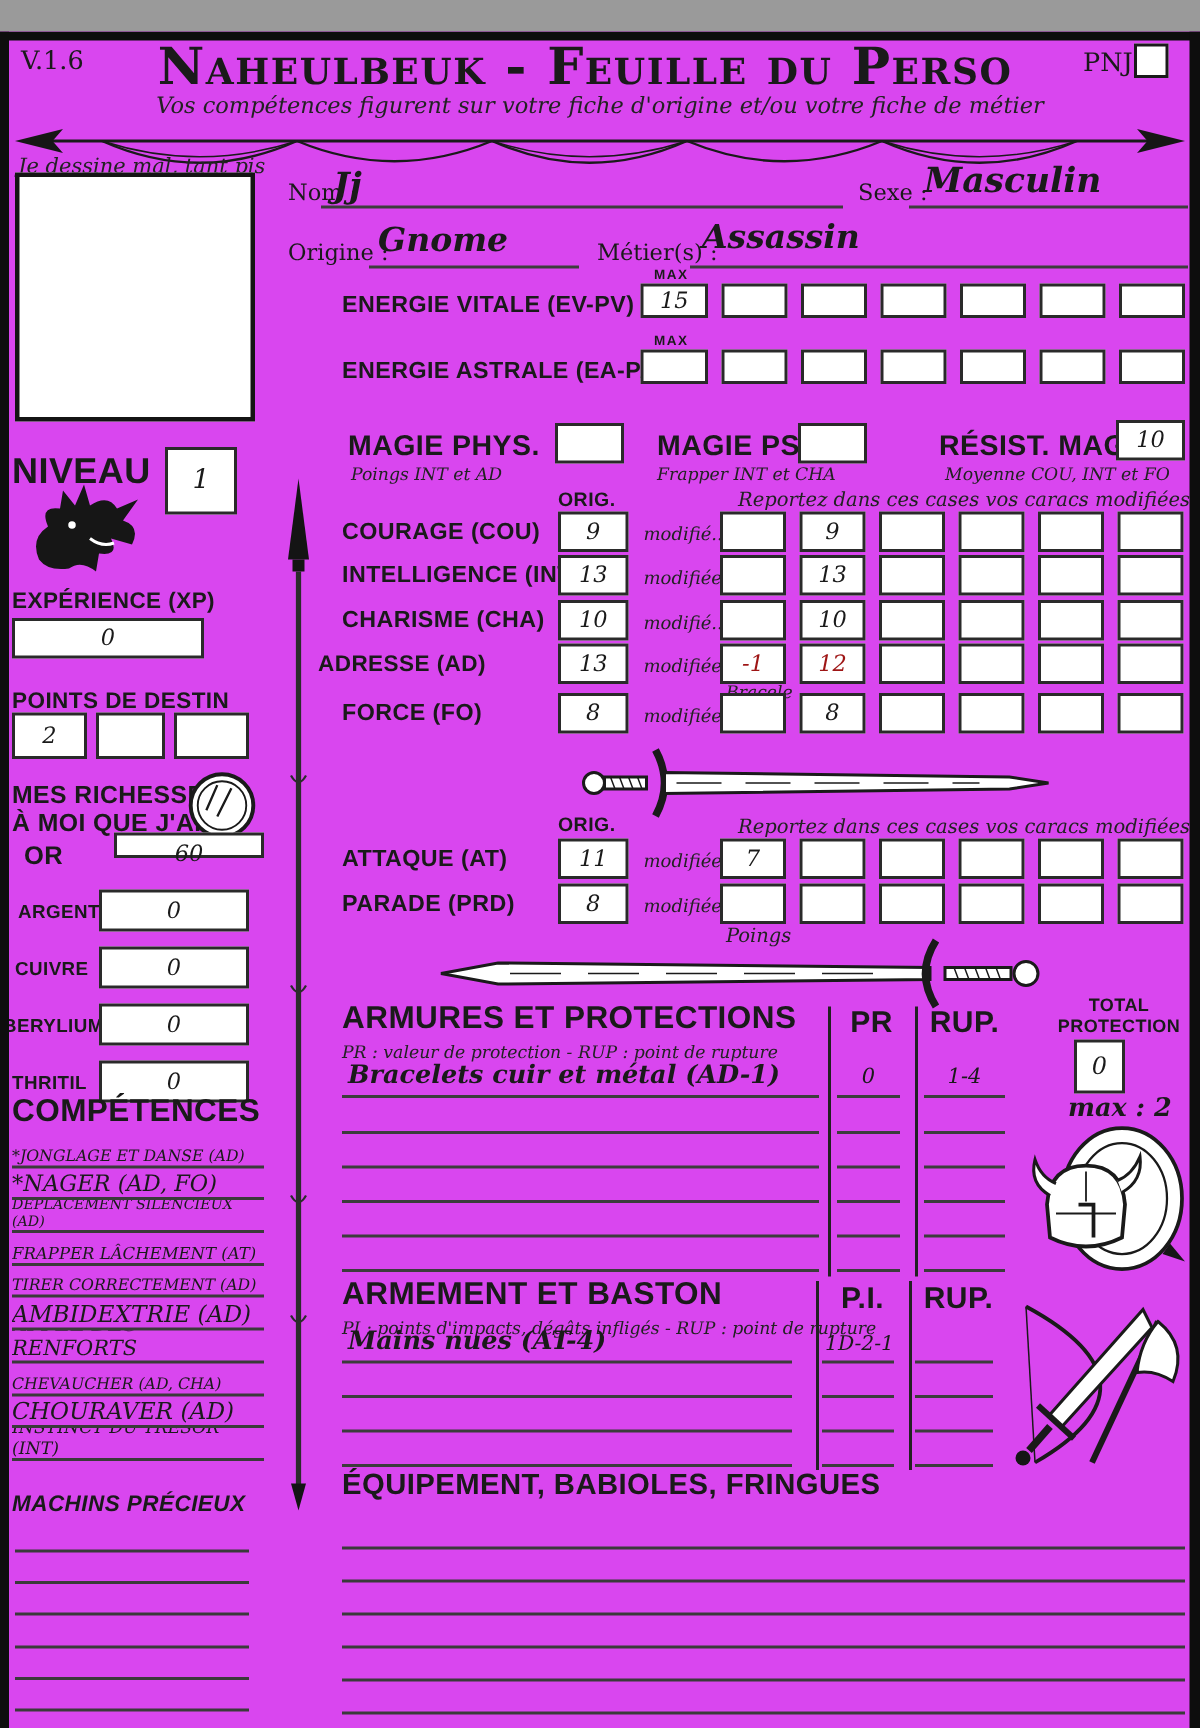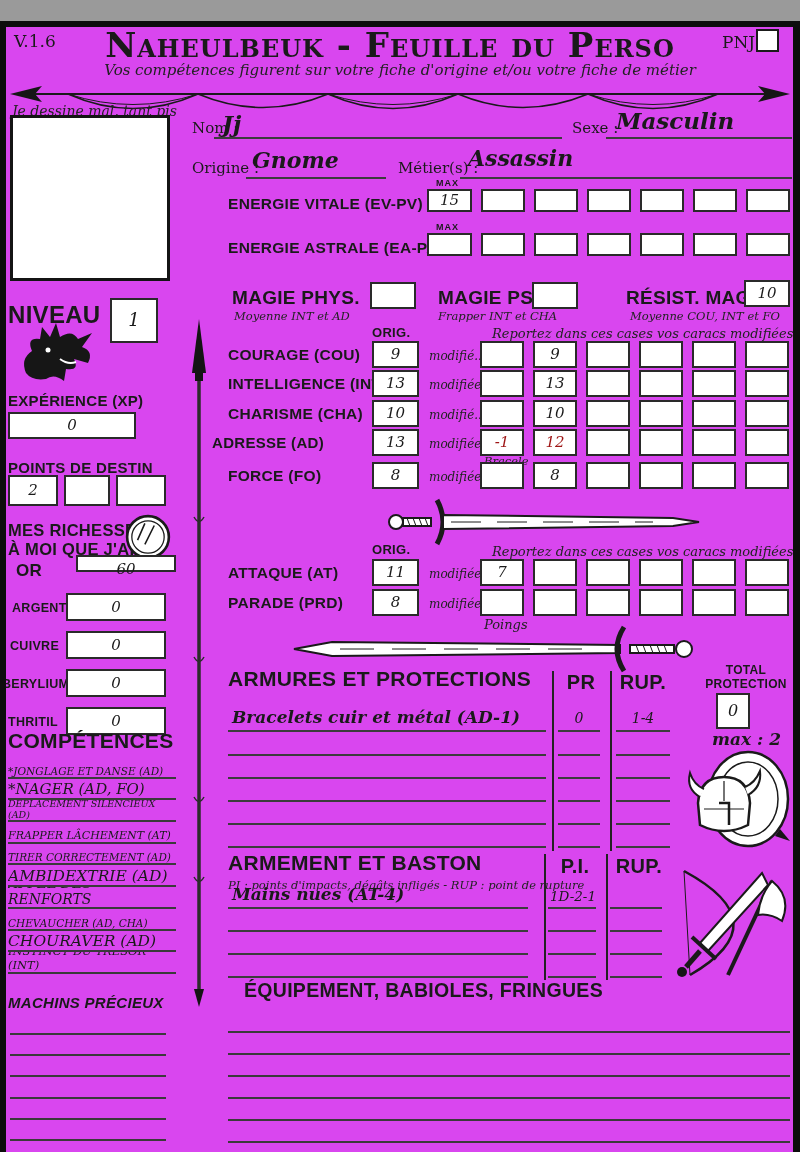--- a/index.html
+++ b/index.html
@@ -154,21 +154,21 @@
     <div class="cell"></div>
     <div class="cell"></div>
     <div class="cell"></div>
     <div class="cell"></div>
     <div class="cell"></div>
     <div class="cell"></div>
   </div>
 
   <div class="abs lbl" style="left:232px;top:266px;font-size:19px;">MAGIE PHYS.</div>
   <div class="abs cell" style="left:370px;top:261px;width:46px;"></div>
-  <div class="abs scr" style="left:234px;top:288px;font-size:11.5px;">Moyenne INT et AD</div>
+  <div class="abs scr" style="left:234px;top:288px;font-size:11.5px;">Poings INT et AD</div>
   <div class="abs lbl" style="left:438px;top:266px;font-size:19px;">MAGIE PSY.</div>
   <div class="abs cell" style="left:532px;top:261px;width:46px;"></div>
   <div class="abs scr" style="left:438px;top:288px;font-size:11.5px;">Frapper INT et CHA</div>
   <div class="abs lbl" style="left:626px;top:266px;font-size:19px;">RÉSIST. MAGIE</div>
   <div class="abs cell" style="left:744px;top:259px;width:46px;">10</div>
   <div class="abs scr" style="left:630px;top:288px;font-size:11.5px;">Moyenne COU, INT et FO</div>
 
   <div class="abs lbl" style="left:372px;top:304px;font-size:13px;">ORIG.</div>
   <div class="abs scr" style="left:492px;top:305px;font-size:13px;">Reportez dans ces cases vos caracs modifiées par le matériel</div>
 
@@ -277,20 +277,21 @@
       <path d="M6 30 L44 23 L332 26 L332 34 L44 37 Z" fill="#fff" stroke="#1a1a1a" stroke-width="2"></path>
       <path d="M52 30 H300" stroke="#1a1a1a" stroke-width="1" stroke-dasharray="34 18"></path>
       <path d="M336 8 q-14 22 0 44" fill="none" stroke="#1a1a1a" stroke-width="5"></path>
       <rect x="342" y="26" width="44" height="8" fill="#fff" stroke="#1a1a1a" stroke-width="2"></rect>
       <path d="M348 26 l3 8 M355 26 l3 8 M362 26 l3 8 M369 26 l3 8 M376 26 l3 8" stroke="#1a1a1a" stroke-width="1" fill="none"></path>
       <circle cx="396" cy="30" r="8" fill="#fff" stroke="#1a1a1a" stroke-width="2"></circle>
     </svg>
   </div>
 
   <div class="abs lbl" style="left:228px;top:646px;font-size:21px;">ARMURES ET PROTECTIONS</div>
+  <div class="abs scr" style="left:228px;top:673px;font-size:11.5px;">PR : valeur de protection - RUP : point de rupture</div>
   <div class="abs vl" style="left:552px;top:650px;height:180px;"></div>
   <div class="abs vl" style="left:610px;top:650px;height:180px;"></div>
   <div class="abs lbl ctr" style="left:554px;top:650px;width:54px;font-size:20px;">PR</div>
   <div class="abs lbl ctr" style="left:612px;top:650px;width:62px;font-size:20px;">RUP.</div>
 
   <div class="abs hand" style="left:232px;top:686px;font-size:17px;font-weight:700;">Bracelets cuir et métal (AD-1)</div>
   <div class="abs hand ctr" style="left:556px;top:689px;width:46px;font-size:14px;">0</div>
   <div class="abs hand ctr" style="left:614px;top:689px;width:58px;font-size:14px;">1-4</div>
   <div class="abs ul" style="left:228px;top:709px;width:318px;"></div>
   <div class="abs ul" style="left:558px;top:709px;width:42px;"></div>
@@ -359,21 +360,21 @@
       <path d="M20 6 L26 110" stroke="#1a1a1a" stroke-width="1" fill="none"></path>
       <path d="M98 8 L104 20 L44 86 L36 78 Z" fill="#fff" stroke="#1a1a1a" stroke-width="2"></path>
       <path d="M28 72 L52 94" stroke="#1a1a1a" stroke-width="4"></path>
       <path d="M36 86 L22 102" stroke="#1a1a1a" stroke-width="5"></path>
       <circle cx="18" cy="107" r="5" fill="#161616"></circle>
       <path d="M108 16 L64 110" stroke="#1a1a1a" stroke-width="4"></path>
       <path d="M108 16 q20 16 10 40 q-12 -8 -24 -6 q2 -20 14 -34 z" fill="#fff" stroke="#1a1a1a" stroke-width="2"></path>
     </svg>
   </div>
 
-  <div class="abs lbl" style="left:244px;top:958px;font-size:19.5px;">ÉQUIPEMENT, BABIOLES, FRINGUES</div>
+  <div class="abs lbl" style="left:228px;top:958px;font-size:19.5px;">ÉQUIPEMENT, BABIOLES, FRINGUES</div>
   <div class="abs bl" style="left:228px;top:1010px;width:562px;"></div>
   <div class="abs bl" style="left:228px;top:1032px;width:562px;"></div>
   <div class="abs bl" style="left:228px;top:1054px;width:562px;"></div>
   <div class="abs bl" style="left:228px;top:1076px;width:562px;"></div>
   <div class="abs bl" style="left:228px;top:1098px;width:562px;"></div>
   <div class="abs bl" style="left:228px;top:1120px;width:562px;"></div>
   <div class="abs bl" style="left:228px;top:1140px;width:562px;"></div>
 
   <div class="bar" style="left:0;top:0;width:800px;height:6px;"></div>
   <div class="bar" style="left:0;top:0;width:6px;height:1152px;"></div>

